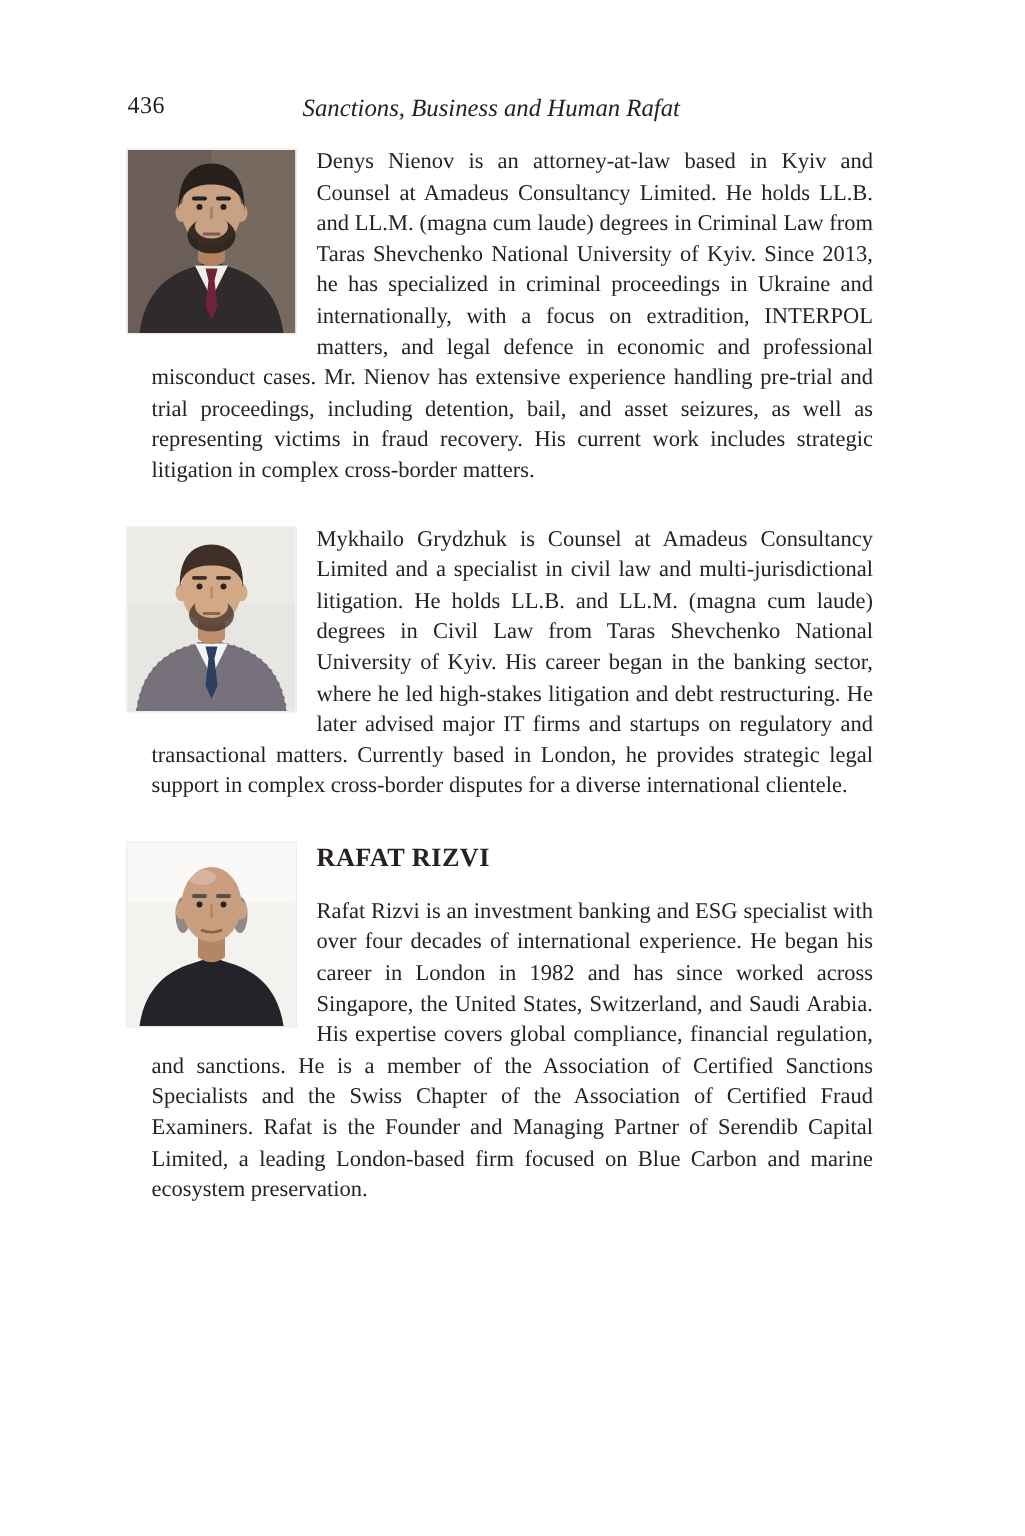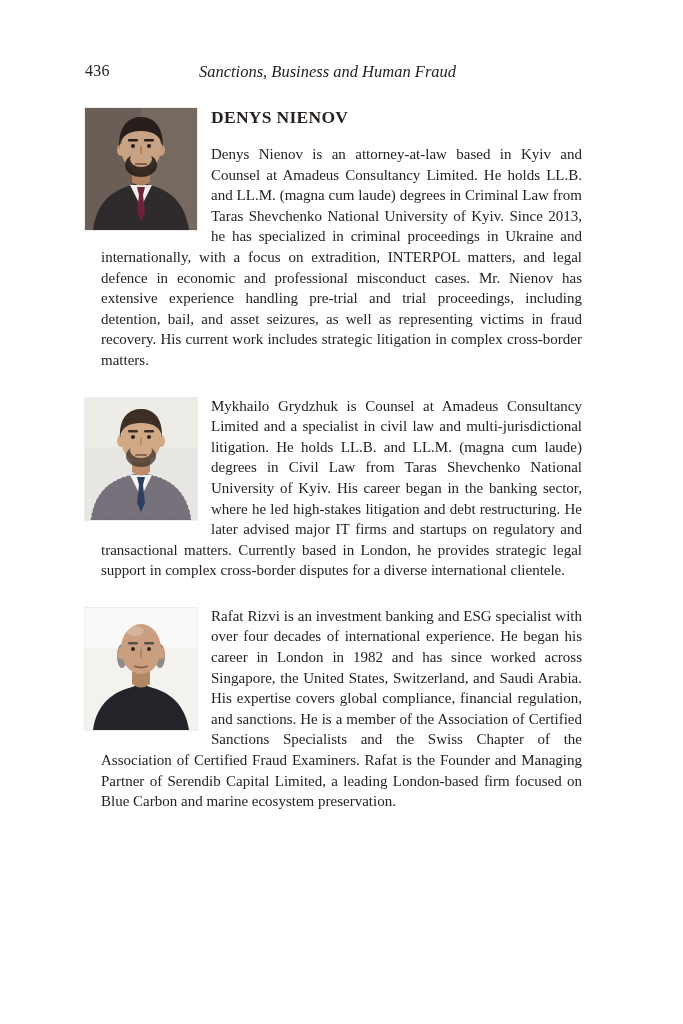--- a/index.html
+++ b/index.html
@@ -17,21 +17,21 @@
   .page {
     box-sizing: border-box;
     width: 683px;
     height: 1024px;
     padding: 62px 85px 0 85px;
   }
   
   .running-head {
     position: relative;
     height: 20px;
-    margin-bottom: 24px;
+    margin-bottom: 8px;
   }
   .page-num {
     position: absolute;
     left: 0;
     top: 0;
     font-size: 16px;
     letter-spacing: 0.3px;
   }
   .running-title {
     display: block;
@@ -76,21 +76,21 @@
     height: 122px;
   }
 </style>
 </head>
 <body>
 
 <div class="page">
 
   <header class="running-head">
     <span class="page-num">436</span>
-    <span class="running-title">Sanctions, Business and Human Fraud</span>
+    <span class="running-title">Sanctions, Business and Human Rafat</span>
   </header>
 
   <section class="bio">
     <figure class="photo" style="--bg:#6b5e56;--bg2:#7d7168;--suit:#2f2a2b;--shirt:#f1eee9;--tie:#6f2238;--skin:#c9a183;--skin2:#b08261;--hair:#271f1b">
       <svg viewBox="0 0 112 122" xmlns="http://www.w3.org/2000/svg">
         <rect width="112" height="122" fill="var(--bg)"></rect>
         <rect x="56" width="56" height="122" fill="var(--bg2)" opacity="0.6"></rect>
         <path d="M8,122 C12,92 30,82 44,78 L56,74 L68,78 C82,82 100,92 104,122 Z" fill="var(--suit)"></path>
         <polygon points="45,77 67,77 56,99" fill="var(--shirt)"></polygon>
         <path d="M52,79 L60,79 L58,87 L60,104 L56,113 L52,104 L54,87 Z" fill="var(--tie)"></path>
@@ -102,21 +102,20 @@
         <ellipse cx="56" cy="51" rx="11" ry="8" fill="var(--skin)"></ellipse>
         <rect x="50" y="55" width="12" height="2" rx="1" fill="#6b4a3e" opacity="0.8"></rect>
         <path d="M34,42 C33,16 45,9 56,9 C67,9 79,16 78,42 C78,30 70,23 56,23 C42,23 34,30 34,42 Z" fill="var(--hair)"></path>
         <circle cx="48" cy="38" r="2" fill="#241d19"></circle>
         <circle cx="64" cy="38" r="2" fill="#241d19"></circle>
         <rect x="43" y="31" width="10" height="2.6" rx="1.3" fill="var(--hair)"></rect>
         <rect x="59" y="31" width="10" height="2.6" rx="1.3" fill="var(--hair)"></rect>
         <path d="M56,38 L56,46" stroke="var(--skin2)" stroke-width="2" fill="none"></path>
       </svg>
     </figure>
-    <h2>DENYS NIENOV</h2>
     <p>Denys Nienov is an attorney-at-law based in Kyiv and Counsel at Amadeus Consultancy Limited. He holds LL.B. and LL.M. (magna cum laude) degrees in Criminal Law from Taras Shevchenko National University of Kyiv. Since 2013, he has specialized in criminal proceedings in Ukraine and internationally, with a focus on extradition, INTERPOL matters, and legal defence in economic and professional misconduct cases. Mr. Nienov has extensive experience handling pre-trial and trial proceedings, including detention, bail, and asset seizures, as well as representing victims in fraud recovery. His current work includes strategic litigation in complex cross-border matters.</p>
   </section>
 
   <section class="bio">
     <figure class="photo" style="--bg:#e7e6e2;--bg2:#efeeea;--suit:#76717a;--shirt:#f3f5f6;--tie:#2c3f5e;--skin:#d2a987;--skin2:#bd8f6d;--hair:#3e2f26">
       <svg viewBox="0 0 112 122" xmlns="http://www.w3.org/2000/svg">
         <rect width="112" height="122" fill="var(--bg)"></rect>
         <rect width="112" height="50" fill="var(--bg2)" opacity="0.7"></rect>
         <path d="M6,122 C10,92 28,82 43,78 L56,74 L69,78 C84,82 102,92 106,122 Z" fill="var(--suit)"></path>
         <path d="M6,122 C10,92 28,82 43,78 L56,74 L69,78 C84,82 102,92 106,122 Z" fill="none" stroke="#5d5962" stroke-width="1" stroke-dasharray="2 3" opacity="0.7"></path>
@@ -154,16 +153,17 @@
         <ellipse cx="56" cy="41" rx="20" ry="25" fill="var(--skin)"></ellipse>
         <ellipse cx="50" cy="23" rx="9" ry="5" fill="#ffffff" opacity="0.22"></ellipse>
         <circle cx="48" cy="41" r="2" fill="#2a2420"></circle>
         <circle cx="64" cy="41" r="2" fill="#2a2420"></circle>
         <rect x="43" y="34" width="10" height="2.6" rx="1.3" fill="#55504b"></rect>
         <rect x="59" y="34" width="10" height="2.6" rx="1.3" fill="#55504b"></rect>
         <path d="M56,41 L56,50" stroke="var(--skin2)" stroke-width="2" fill="none"></path>
         <path d="M49,58 Q56,61 63,58" stroke="#8a6048" stroke-width="1.8" fill="none"></path>
       </svg>
     </figure>
+    <h2>RAFAT RIZVI</h2>
     <p>Rafat Rizvi is an investment banking and ESG specialist with over four decades of international experience. He began his career in London in 1982 and has since worked across Singapore, the United States, Switzerland, and Saudi Arabia. His expertise covers global compliance, financial regulation, and sanctions. He is a member of the Association of Certified Sanctions Specialists and the Swiss Chapter of the Association of Certified Fraud Examiners. Rafat is the Founder and Managing Partner of Serendib Capital Limited, a leading London-based firm focused on Blue Carbon and marine ecosystem preservation.</p>
   </section>
 
 </div>
 
 </body></html>

